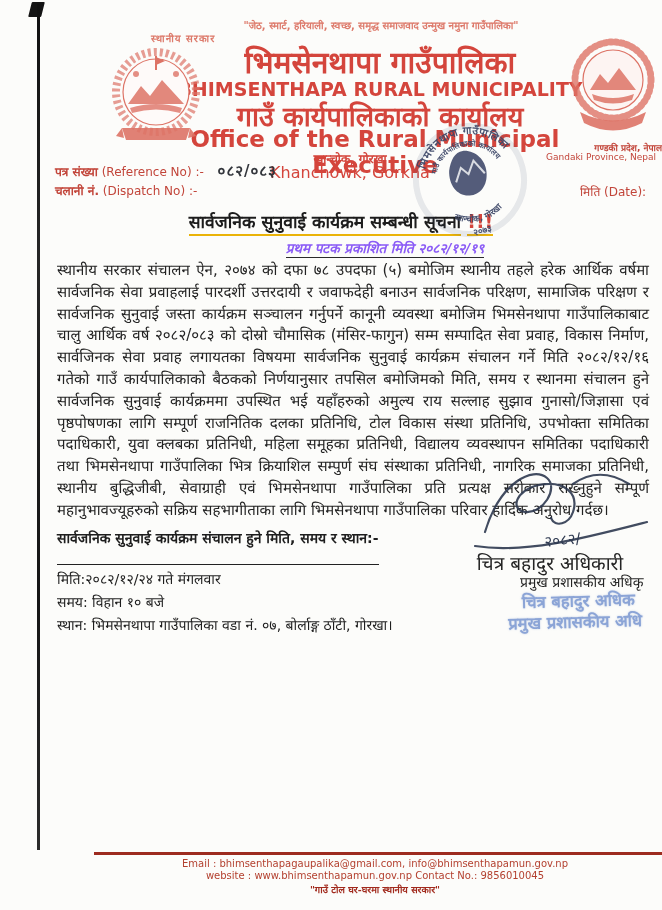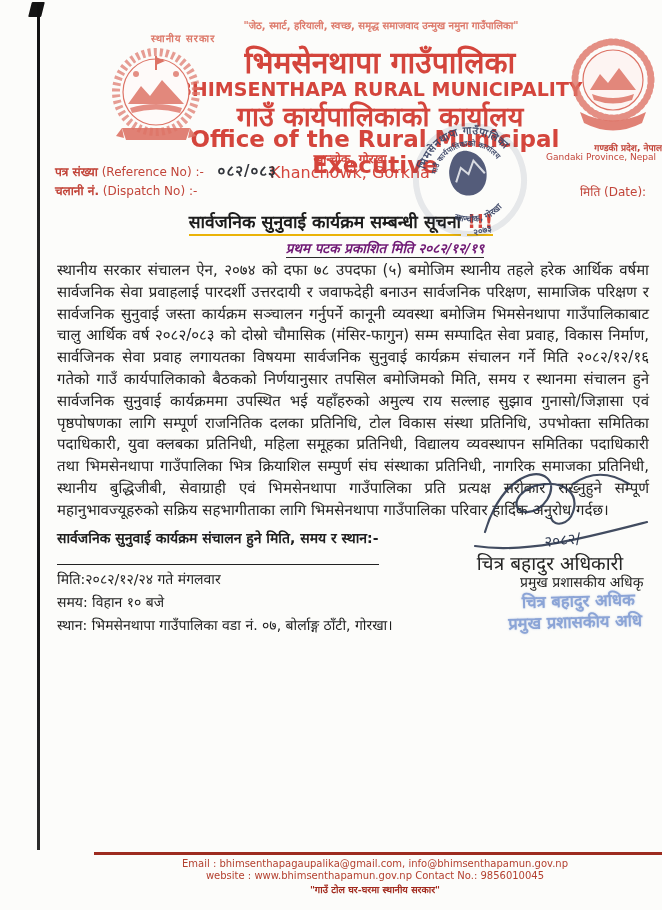--- a/index.html
+++ b/index.html
@@ -30,21 +30,21 @@
   .meta-row .lbl-np{font-weight:bold;}
   .ref-row{left:55px;top:160px;}
   .dispatch-row{left:55px;top:182px;}
   .ref-value{font-size:15px;font-weight:bold;color:#33363c;margin-left:10px;letter-spacing:1px;}
   .date-label{left:552px;top:183px;font-size:12px;color:#c2453a;z-index:2;margin-left:28px;}
   .round-stamp{left:396px;top:116px;width:148px;height:128px;z-index:5;opacity:.93;}
   
   .notice-title{left:91px;top:209px;width:500px;text-align:center;font-size:17.5px;font-weight:bold;color:#1c1c1c;}
   .notice-title .u{border-bottom:2px solid #eab308;padding-bottom:2px;}
   .notice-title .exclaim{color:#d4453c;font-size:19px;}
-  .published{left:135px;top:239px;width:500px;text-align:center;font-size:13.5px;font-weight:bold;font-style:italic;color:#701a75;}
+  .published{left:135px;top:239px;width:500px;text-align:center;font-size:13.5px;font-weight:bold;font-style:italic;color:#8b5cf6;}
   .published .u{border-bottom:1.5px solid #2a2a2a;padding-bottom:1px;}
   .body-text{left:57px;top:260px;width:592px;font-size:15px;line-height:21.8px;color:#232323;text-align:justify;margin:0;}
   
   .signature-svg{left:455px;top:452px;width:200px;height:118px;z-index:4;}
   .sig-name{left:445px;top:550px;width:210px;text-align:center;font-size:19px;color:#242424;}
   .sig-title{left:520px;top:572px;width:160px;font-size:14px;color:#242424;white-space:nowrap;}
   .blue-stamp{left:508px;top:590px;width:190px;color:#8ba4d6;font-weight:bold;font-size:16.5px;line-height:21px;transform:rotate(-1.5deg);text-shadow:0 0 2px rgba(139,164,214,.55);white-space:nowrap;}
   .blue-stamp .l1{margin-left:14px;}
   
   .schedule{left:57px;top:527px;font-size:14px;color:#1e1e1e;line-height:23px;}

